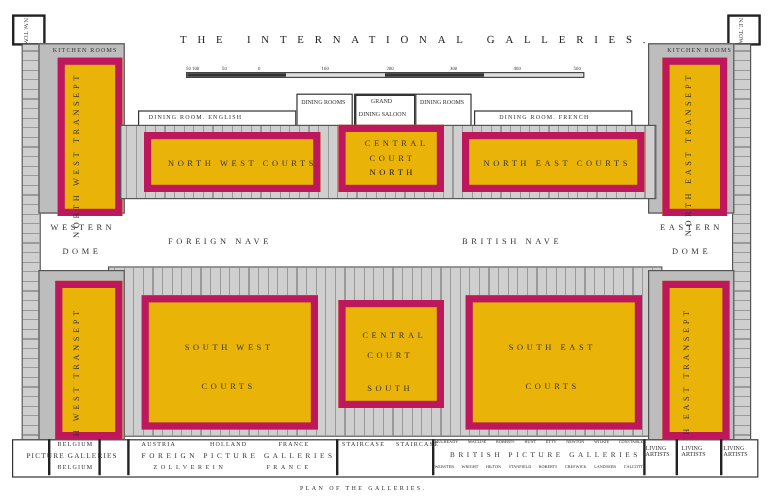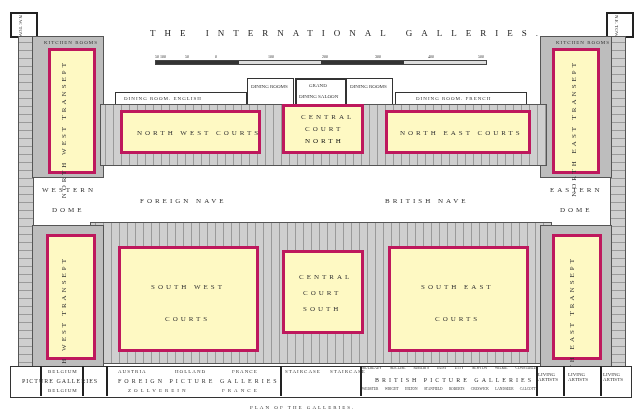--- a/index.html
+++ b/index.html
@@ -3,21 +3,21 @@
 <meta charset="utf-8">
 <style>
   html,body{margin:0;padding:0;background:#fff;}
   body{width:640px;height:417px;position:relative;overflow:hidden;font-family:"Liberation Serif",serif;color:#222;}
   .abs{position:absolute;}
   .lbl{position:absolute;font-size:7px;letter-spacing:3px;color:#333;white-space:nowrap;text-transform:uppercase;}
   .lbl-sm{position:absolute;font-size:5px;letter-spacing:1px;color:#333;white-space:nowrap;text-transform:uppercase;}
   .vert{writing-mode:vertical-rl;transform:rotate(180deg);}
   .vert2{writing-mode:vertical-rl;}
   .wall{position:absolute;background:#bdbdbd;border:1px solid #555;}
-  .court{position:absolute;background:#fef9c3;border:3px solid #be185d;}
+  .court{position:absolute;background:#eab308;border:6px solid #be185d;}
   .hatch{background:repeating-linear-gradient(90deg,#cfcfcf 0 4px,#9a9a9a 4px 5px,#cfcfcf 5px 8px);}
   .hatchv{background:repeating-linear-gradient(0deg,#cfcfcf 0 4px,#9a9a9a 4px 5px,#cfcfcf 5px 8px);}
   .tower{position:absolute;background:#fff;border:2px solid #222;}
   .box{position:absolute;border:1px solid #333;background:#fff;}
   .title{position:absolute;left:150px;top:28px;font-size:9px;letter-spacing:9px;color:#222;white-space:nowrap;}
   .scale{position:absolute;left:155px;top:60px;width:330px;height:3px;background:linear-gradient(90deg,#333 0 25%,#ddd 25% 50%,#333 50% 75%,#ddd 75% 100%);border:1px solid #444;}
   .scale-tick{position:absolute;top:54px;font-size:4px;color:#333;}
   .caption{position:absolute;left:250px;top:405px;font-size:5px;letter-spacing:2px;color:#333;white-space:nowrap;}
   .gallery-strip{position:absolute;left:10px;top:366px;width:620px;height:30px;border:1px solid #333;background:#fff;}
   .divider{position:absolute;top:366px;width:2px;height:30px;background:#222;}
@@ -94,21 +94,21 @@
 <span class="lbl" style="left:385px;top:197px;">BRITISH NAVE</span>
 
 <div class="wall hatch" style="left:90px;top:222px;width:460px;height:140px;"></div>
 <div class="court" style="left:118px;top:246px;width:135px;height:100px;">
   <span class="lbl" style="left:30px;top:34px;font-family:Liberation Serif, serif;">SOUTH WEST</span>
   <span class="lbl" style="left:44px;top:66px;">COURTS</span>
 </div>
 <div class="court" style="left:282px;top:250px;width:76px;height:78px;">
   <span class="lbl" style="left:14px;top:20px;">CENTRAL</span>
   <span class="lbl" style="left:18px;top:36px;">COURT</span>
-  <span class="lbl" style="left:18px;top:52px;">SOUTH</span>
+  <span class="lbl" style="left:18px;top:64px;">SOUTH</span>
 </div>
 <div class="court" style="left:388px;top:246px;width:135px;height:100px;">
   <span class="lbl" style="left:30px;top:34px;">SOUTH EAST</span>
   <span class="lbl" style="left:44px;top:66px;">COURTS</span>
 </div>
 
 <div class="wall" style="left:32px;top:225px;width:70px;height:140px;"></div>
 <div class="court" style="left:46px;top:234px;width:44px;height:120px;"></div>
 <span class="lbl vert" style="left:60px;top:256px;">SOUTH WEST TRANSEPT</span>
 

